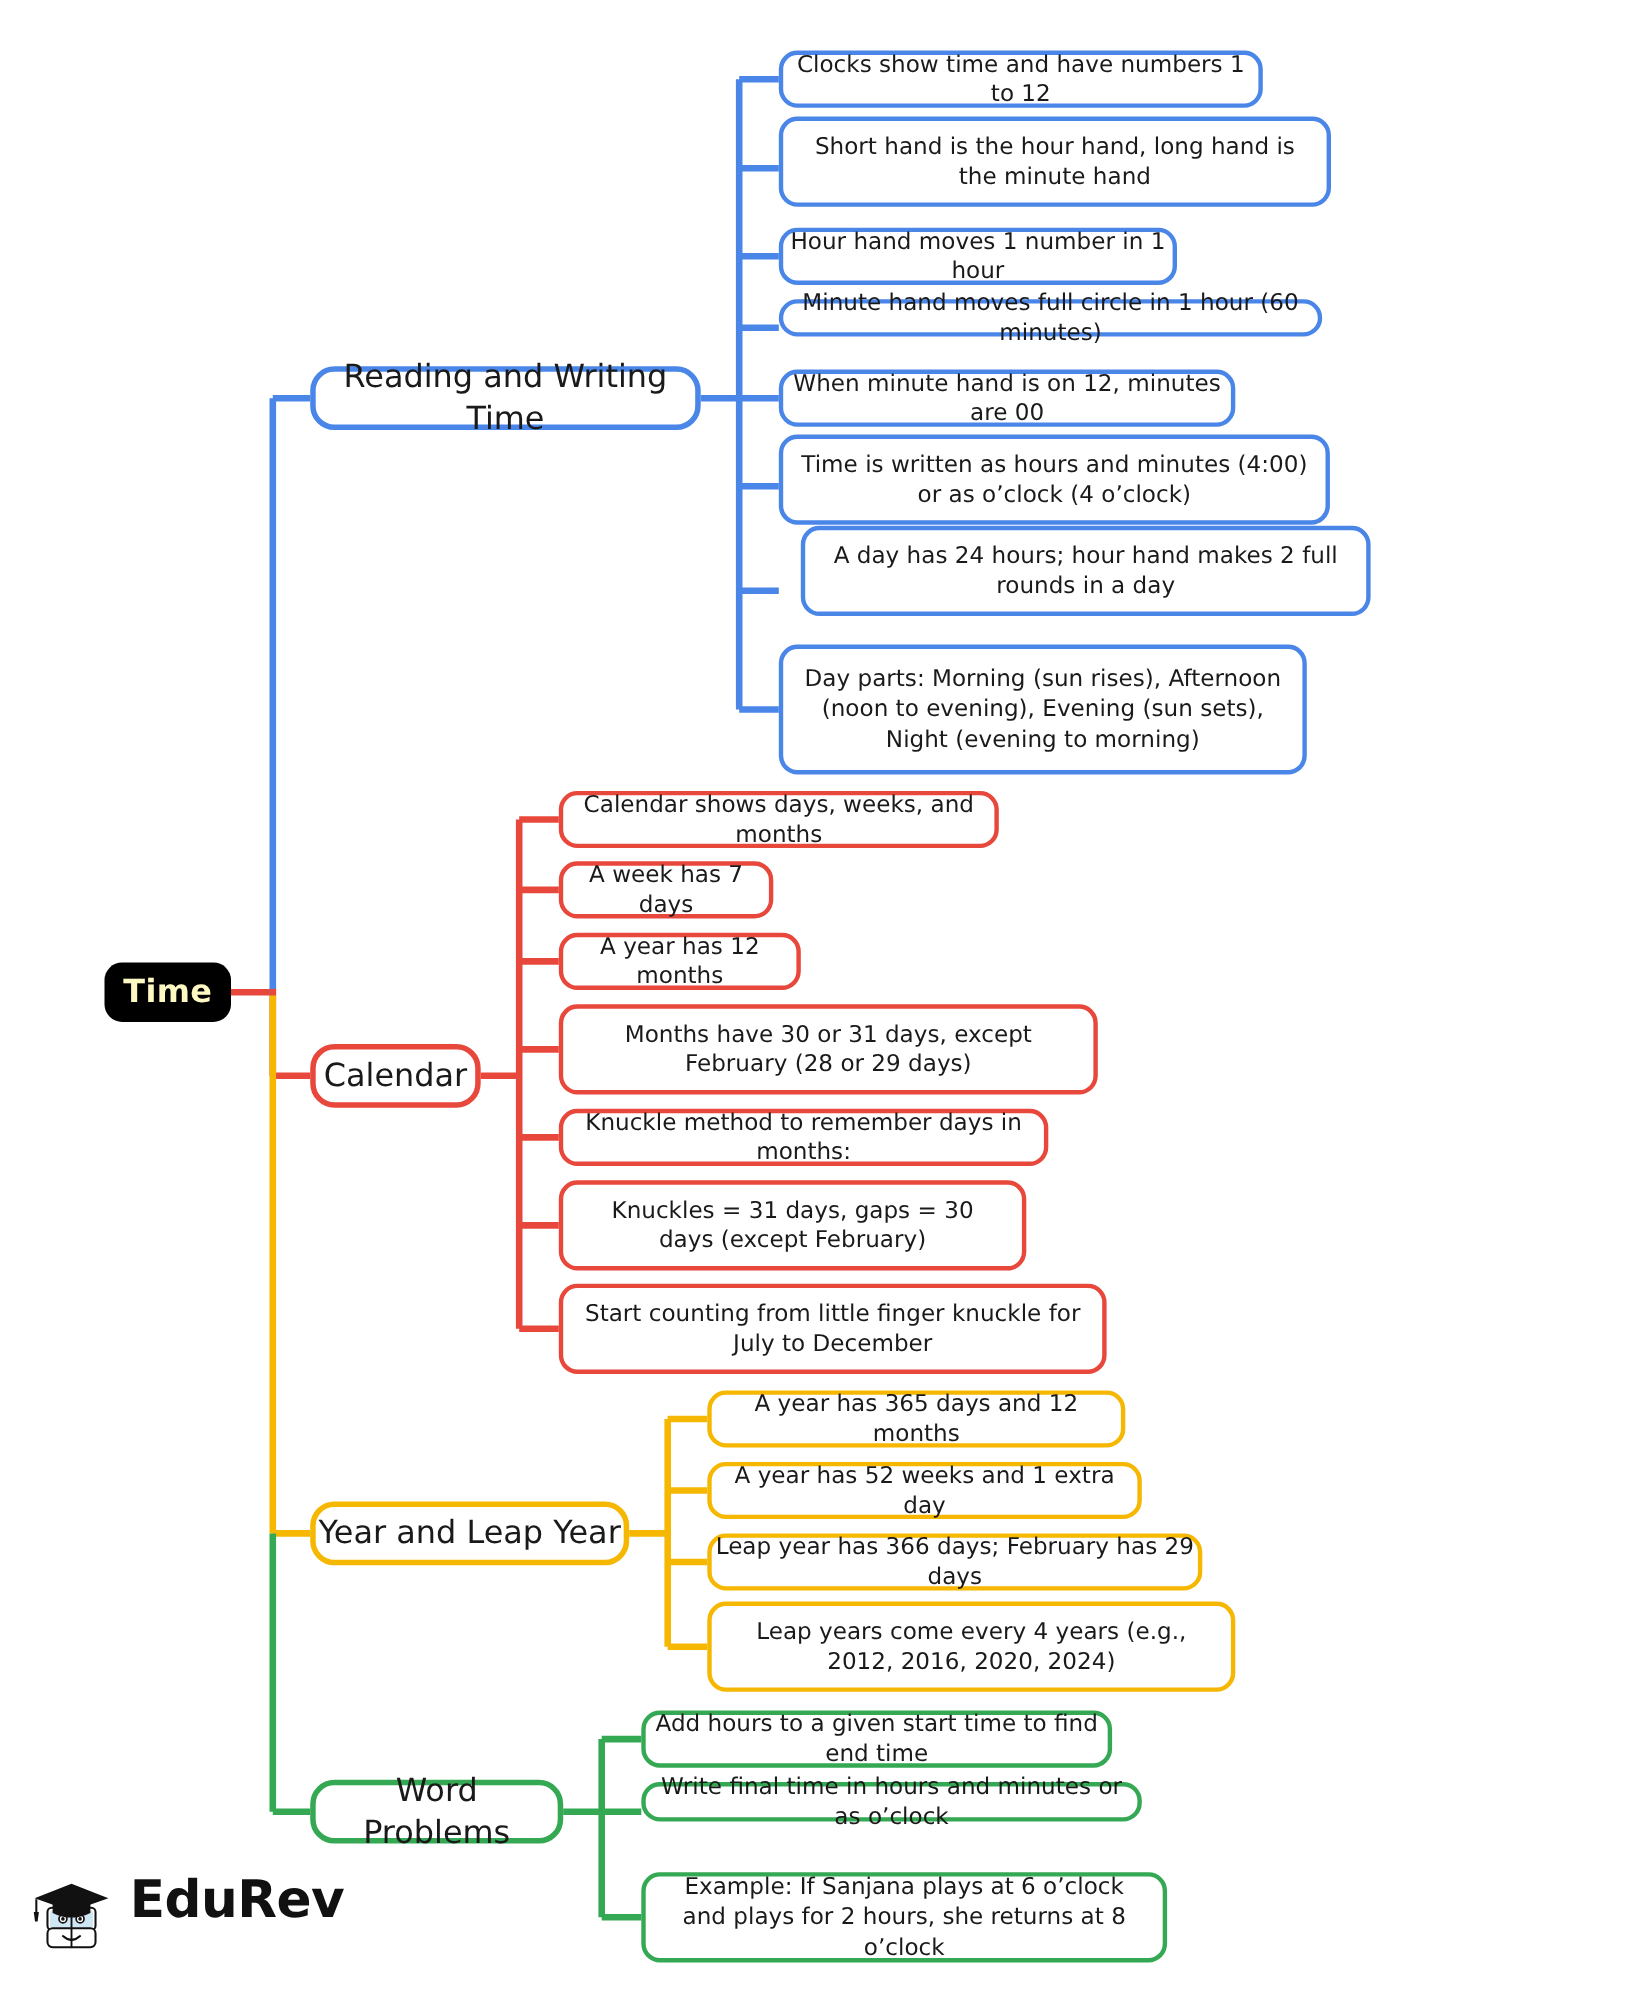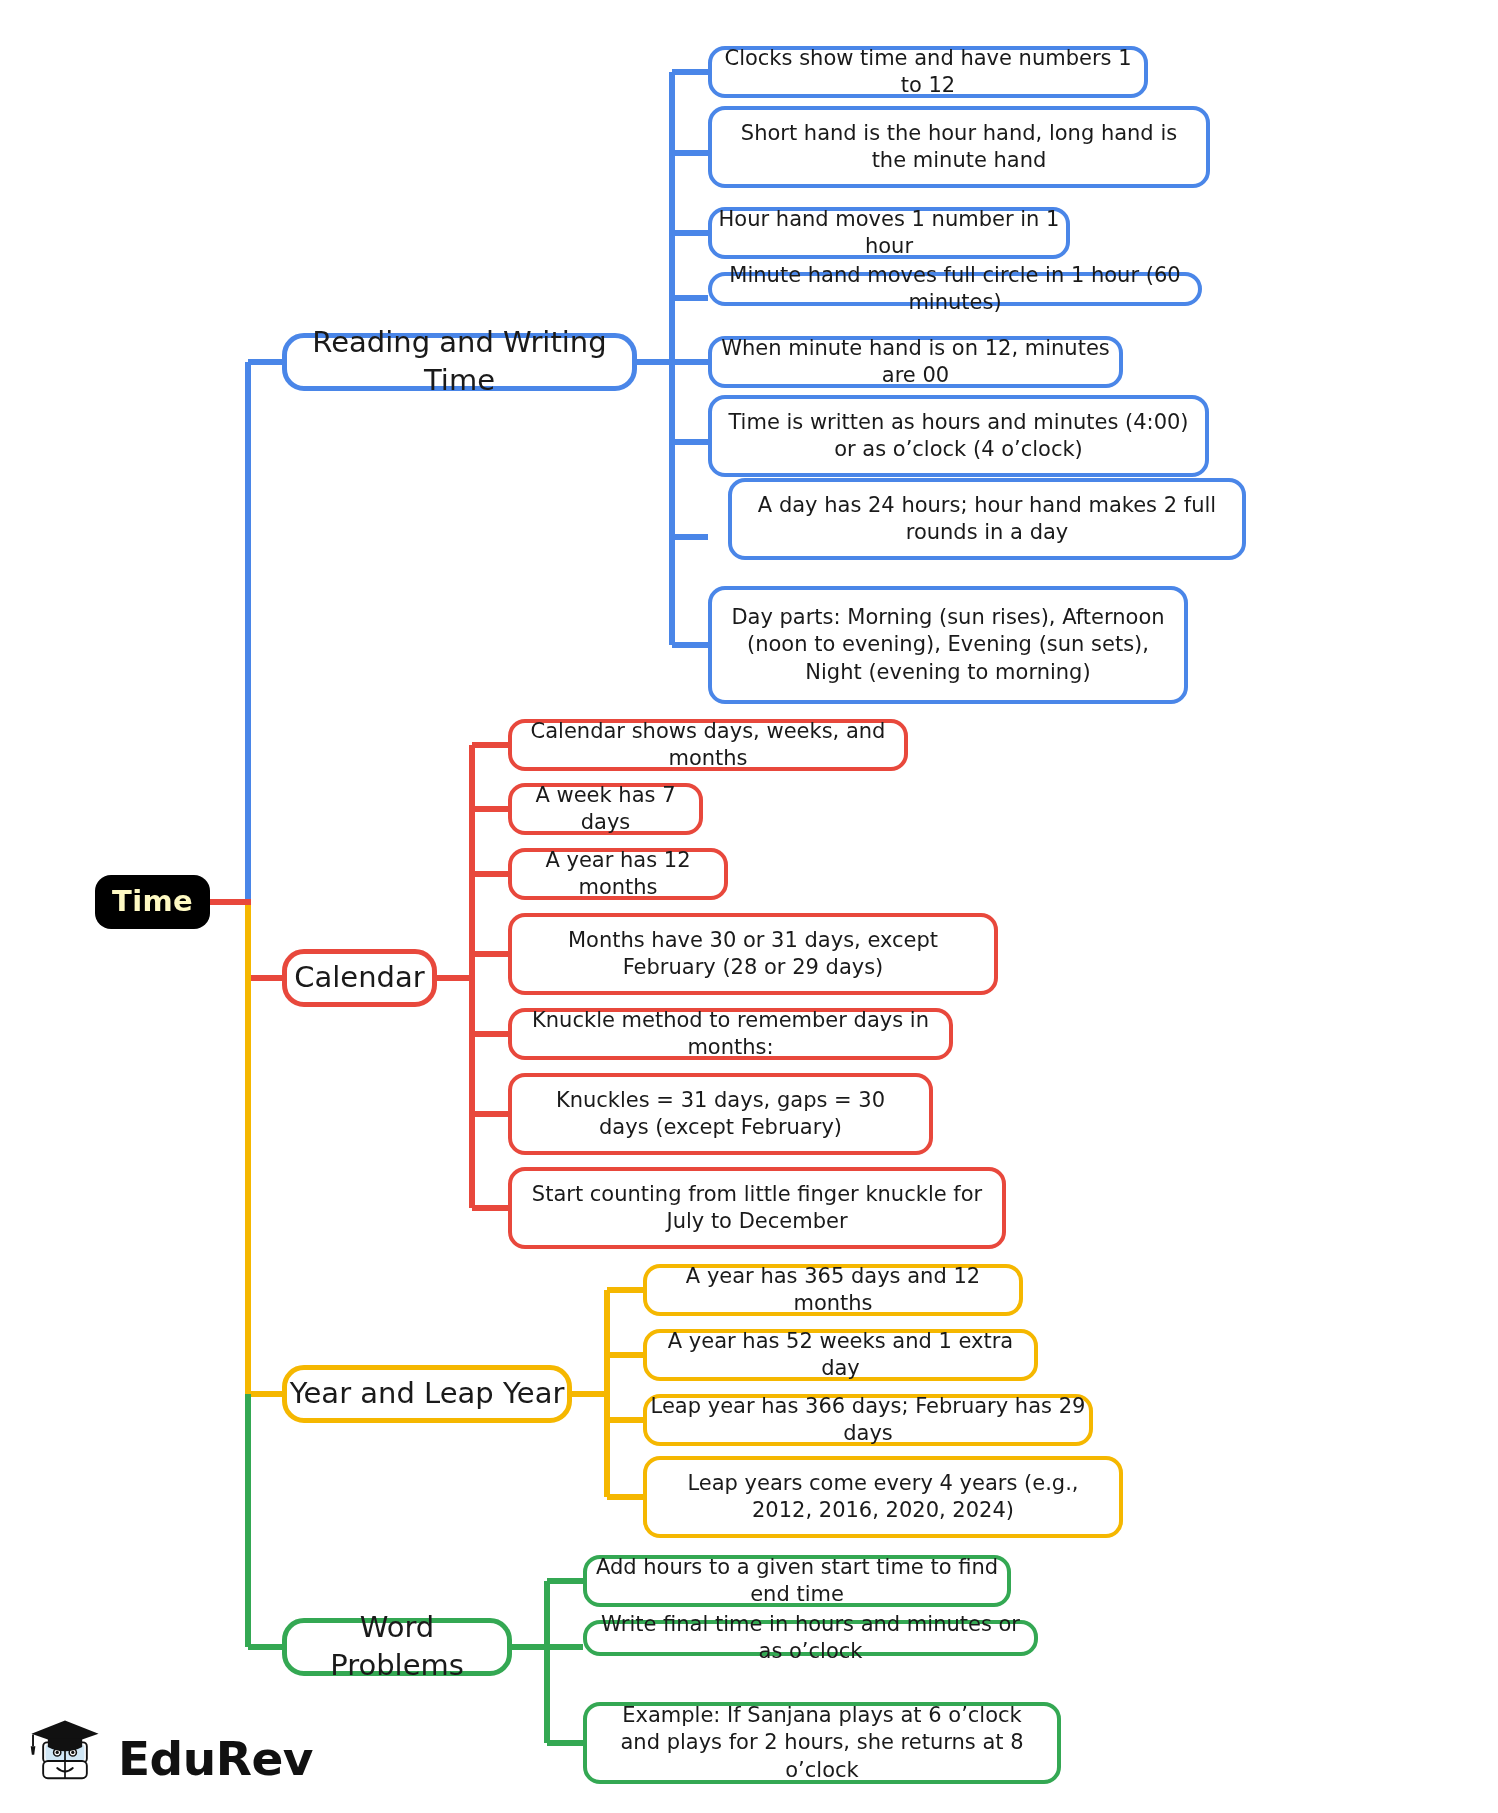--- a/index.html
+++ b/index.html
@@ -64,21 +64,21 @@
   .c-red    { border-color: #e8483c; }
   .c-yellow { border-color: #f5b700; }
   .c-green  { border-color: #34a853; }
 
   
   #logo {
     position: absolute;
     left: 26px; top: 1700px;
     width: 268px; height: 86px;
     display: flex;
-    align-items: flex-end;
+    align-items: flex-start;
     gap: 14px;
   }
   #logo .mark { width: 78px; height: 78px; flex: 0 0 78px; }
   #logo .wordmark {
     font-family: "DejaVu Sans", sans-serif;
     font-weight: bold;
     font-size: 47px;
     color: #111111;
     letter-spacing: -0.5px;
   }

